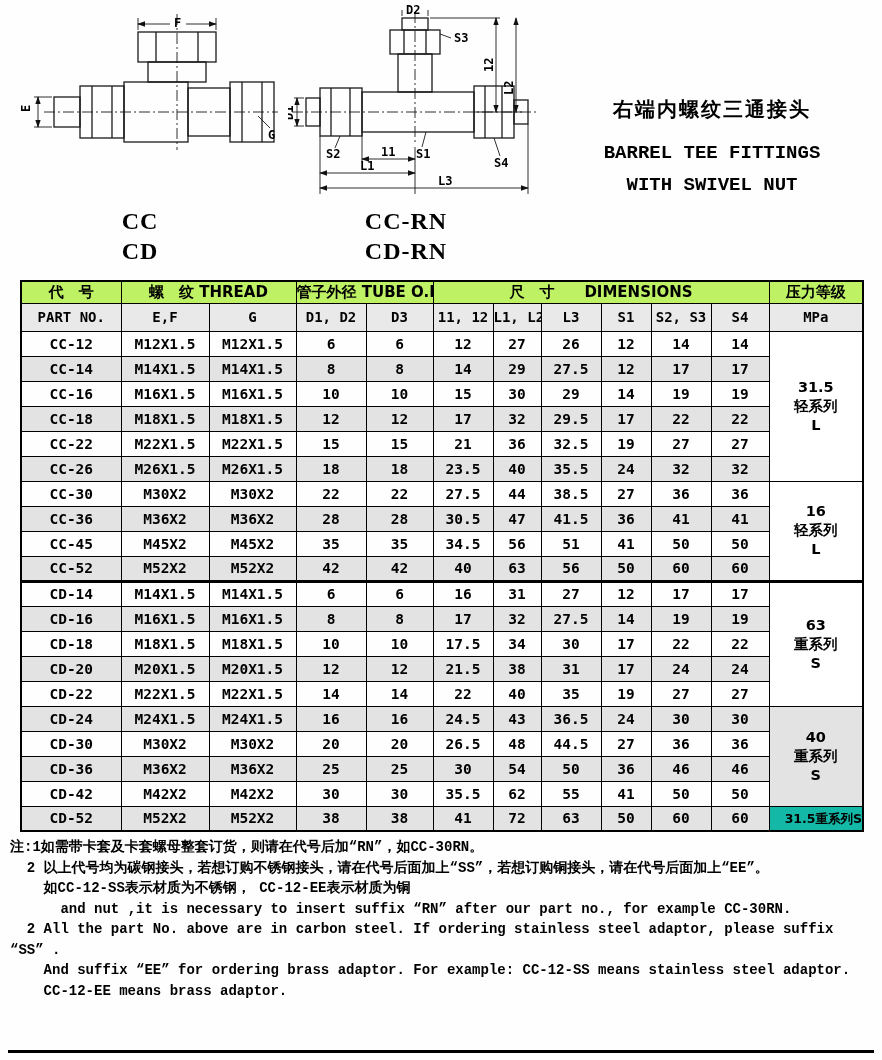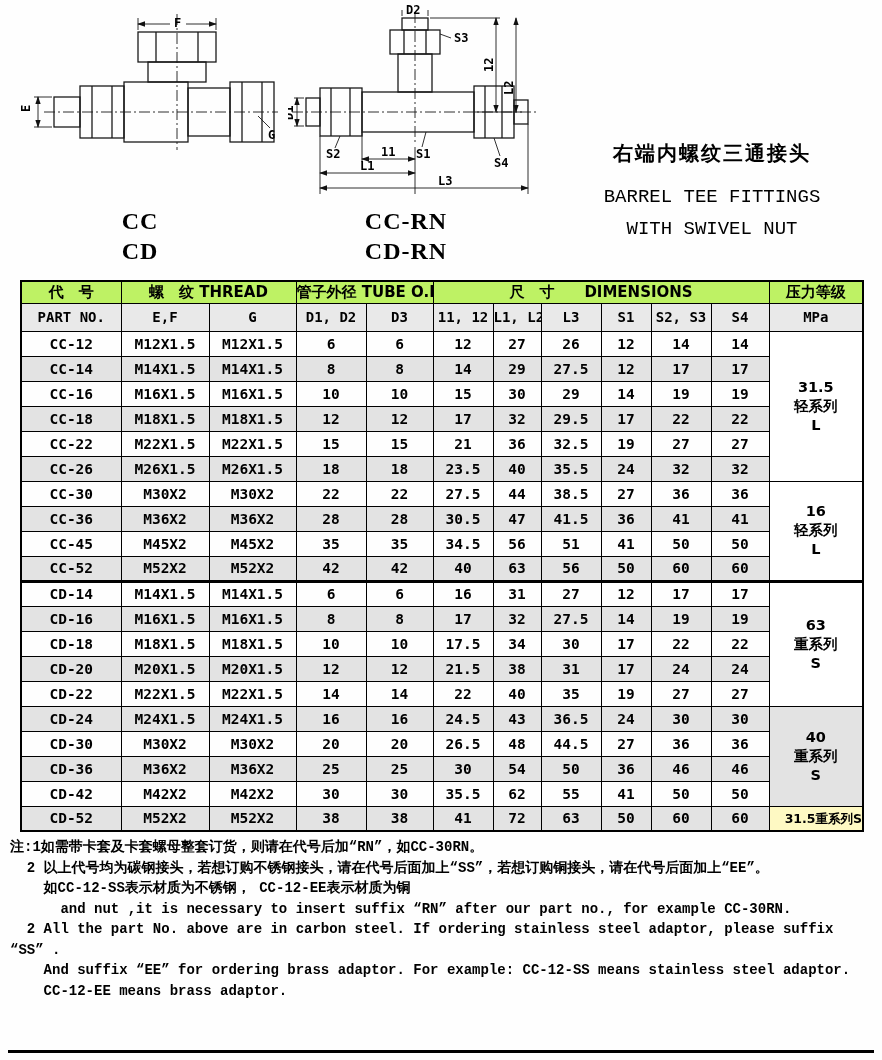--- a/index.html
+++ b/index.html
@@ -12,23 +12,23 @@
   }
   .page { position:relative; width:882px; height:1060px; background:#fefefe; overflow:hidden; }
 
   
   .top-section { position:relative; height:280px; }
   .drawing { position:absolute; }
   .drawing-left  { left:20px; top:8px; }
   .drawing-right { left:288px; top:4px; }
   .dim-text { font-family:"DejaVu Sans Mono","Liberation Mono",monospace; font-size:12px; font-weight:bold; }
 
-  .title-block { position:absolute; left:556px; top:96px; width:312px; text-align:center;margin-top:44px; }
+  .title-block { position:absolute; left:556px; top:96px; width:312px; text-align:center; }
   .title-cn { font-size:20px; font-weight:bold; letter-spacing:2px; margin-bottom:14px; }
-  .title-en { font-family:"Liberation Mono","DejaVu Sans Mono",monospace; font-size:19px; font-weight:normal; line-height:32px; }
+  .title-en { font-family:"Liberation Mono","DejaVu Sans Mono",monospace; font-size:19px; font-weight:bold; line-height:32px; }
 
   .caption { position:absolute; font-family:"Liberation Serif","DejaVu Serif",serif;
              font-weight:bold; font-size:24px; text-align:center; letter-spacing:1px; }
   .cap-cc   { left:92px;  top:208px; width:96px; }
   .cap-cd   { left:92px;  top:238px; width:96px;text-align:center; }
   .cap-ccrn { left:336px; top:208px; width:140px; }
   .cap-cdrn { left:336px; top:238px; width:140px; }
 
   
   table.fittings {
@@ -46,21 +46,21 @@
   tr.hrow2 th { height:28px; font-size:14px; font-weight:bold; background:#e9e9e9; }
   table.fittings td { height:25px; font-size:14.5px; font-weight:bold; }
   td.part-col { font-size:14.5px; }
   td.l3-col   { font-size:15.5px; }
   tr.shaded td { background:#e3e3e3; }
   tr.series-break td { border-top:3px solid #000; }
   tr.group-break td  { border-top:1.5px solid #000; }
   td.pressure-cell { background:#fff; font-size:15px; line-height:19px;
                      font-family:"DejaVu Sans","Liberation Sans",sans-serif; font-weight:bold;margin-left:40px; }
   td.pressure-cell.small { font-size:12.5px; }
-  td.pressure-cell.shaded-cell { background:#fef9c3;padding-left:15px; }
+  td.pressure-cell.shaded-cell { background:#14b8a6;padding-left:15px; }
 
   
   .notes { margin:5px 10px 0 10px; }
   .note-line {
     font-family:Liberation Mono, monospace;
     font-size:14px; font-weight:bold; line-height:20.5px;
     white-space:pre-wrap;
   }
   .bottom-rule { position:absolute; left:8px; right:8px; bottom:7px; height:3px; background:#000; }
 </style>

